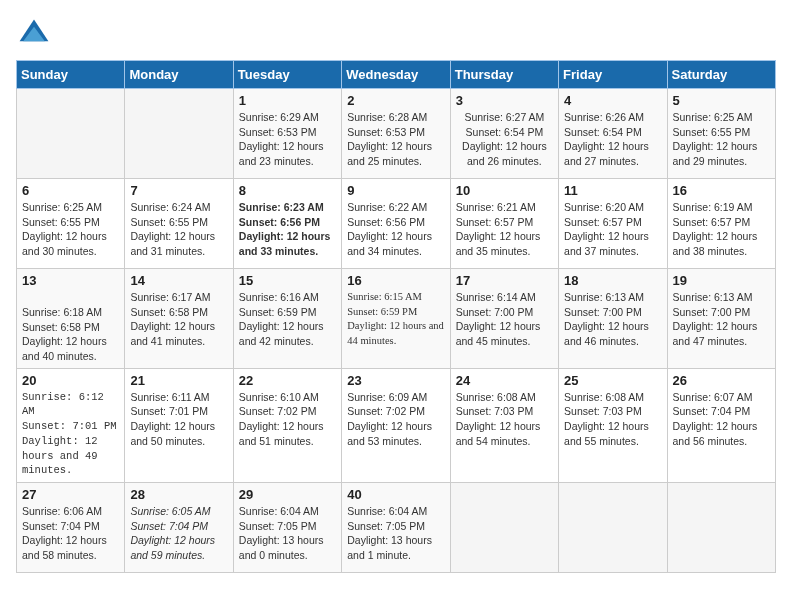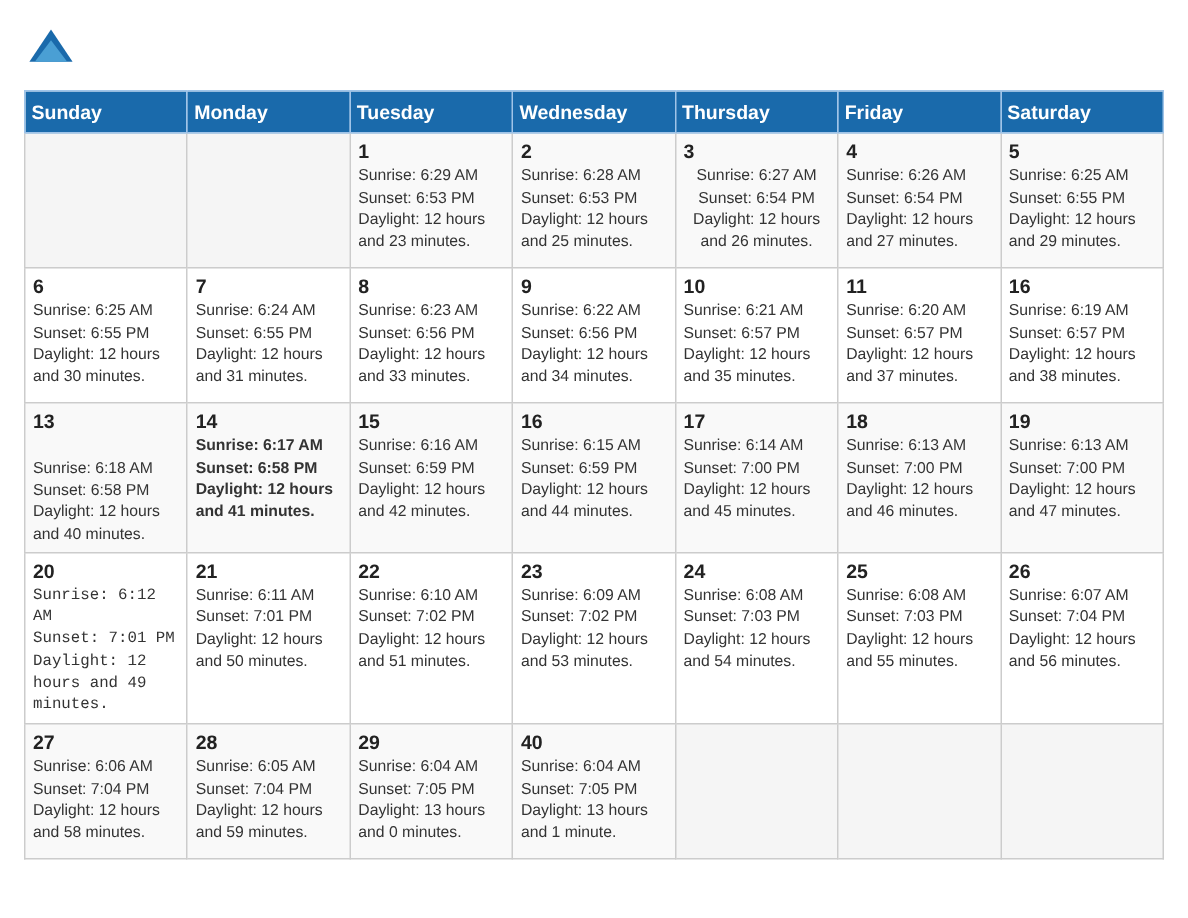--- a/index.html
+++ b/index.html
@@ -161,21 +161,21 @@
 Daylight: 12 hours and 30 minutes.</div>
         </td>
         <td>
           <span class="day-number">7</span>
           <div class="day-detail" style="white-space: pre-line;">Sunrise: 6:24 AM
 Sunset: 6:55 PM
 Daylight: 12 hours and 31 minutes.</div>
         </td>
         <td>
           <span class="day-number">8</span>
-          <div class="day-detail" style="white-space: pre-line;">Sunrise: 6:23 AM
+          <div class="day-detail" style="white-space: pre-line; font-weight: bold;">Sunrise: 6:23 AM
 Sunset: 6:56 PM
 Daylight: 12 hours and 33 minutes.</div>
         </td>
         <td>
           <span class="day-number">9</span>
           <div class="day-detail" style="white-space: pre-line;">Sunrise: 6:22 AM
 Sunset: 6:56 PM
 Daylight: 12 hours and 34 minutes.</div>
         </td>
         <td>
@@ -199,33 +199,33 @@
       </tr>
       <tr>
         <td>
           <span class="day-number">13</span>
           <div class="day-detail" style="white-space: pre-line; margin-top: 17px;">Sunrise: 6:18 AM
 Sunset: 6:58 PM
 Daylight: 12 hours and 40 minutes.</div>
         </td>
         <td>
           <span class="day-number">14</span>
-          <div class="day-detail" style="white-space: pre-line; font-weight: bold;">Sunrise: 6:17 AM
+          <div class="day-detail" style="white-space: pre-line;">Sunrise: 6:17 AM
 Sunset: 6:58 PM
 Daylight: 12 hours and 41 minutes.</div>
         </td>
         <td>
           <span class="day-number">15</span>
           <div class="day-detail" style="white-space: pre-line;">Sunrise: 6:16 AM
 Sunset: 6:59 PM
 Daylight: 12 hours and 42 minutes.</div>
         </td>
         <td>
           <span class="day-number">16</span>
-          <div class="day-detail" style="white-space: pre-line;">Sunrise: 6:15 AM
+          <div class="day-detail" style="white-space: pre-line; font-family: Liberation Serif, serif;">Sunrise: 6:15 AM
 Sunset: 6:59 PM
 Daylight: 12 hours and 44 minutes.</div>
         </td>
         <td>
           <span class="day-number">17</span>
           <div class="day-detail" style="white-space: pre-line;">Sunrise: 6:14 AM
 Sunset: 7:00 PM
 Daylight: 12 hours and 45 minutes.</div>
         </td>
         <td>
@@ -287,21 +287,21 @@
       </tr>
       <tr>
         <td>
           <span class="day-number">27</span>
           <div class="day-detail" style="white-space: pre-line;">Sunrise: 6:06 AM
 Sunset: 7:04 PM
 Daylight: 12 hours and 58 minutes.</div>
         </td>
         <td>
           <span class="day-number">28</span>
-          <div class="day-detail" style="white-space: pre-line;">Sunrise: 6:05 AM
+          <div class="day-detail" style="white-space: pre-line; font-style: italic;">Sunrise: 6:05 AM
 Sunset: 7:04 PM
 Daylight: 12 hours and 59 minutes.</div>
         </td>
         <td>
           <span class="day-number">29</span>
           <div class="day-detail" style="white-space: pre-line;">Sunrise: 6:04 AM
 Sunset: 7:05 PM
 Daylight: 13 hours and 0 minutes.</div>
         </td>
         <td>

